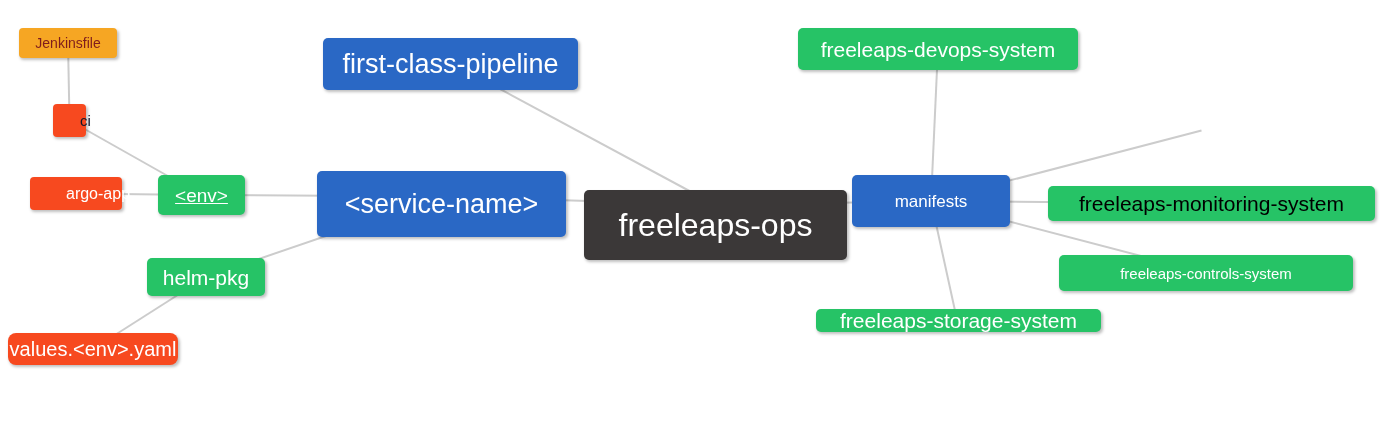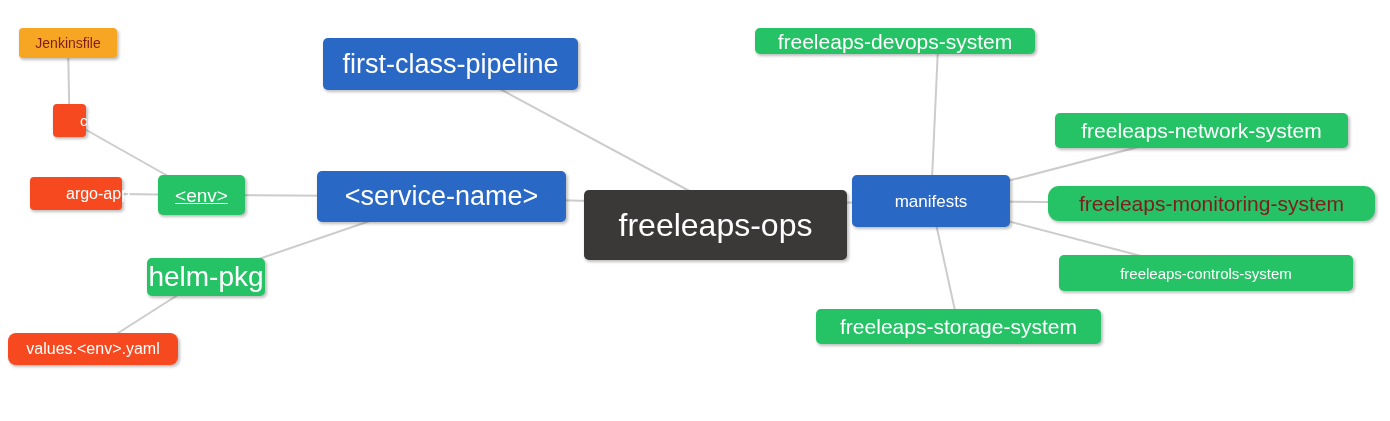--- a/index.html
+++ b/index.html
@@ -13,31 +13,31 @@
     position:absolute;z-index:2;display:flex;align-items:center;justify-content:center;
     color:#fff;border-radius:5px;box-shadow:1.5px 2px 3px rgba(0,0,0,0.25);
     white-space:nowrap;cursor:default;box-sizing:border-box;
   }
   .node span{display:block;line-height:1;}
   
   .n-jenkinsfile          {left:19px;  top:28px;  width:98px;  height:30px; font-size:14px; border-radius:4px;}
   .n-ci                   {left:53px;  top:104px; width:33px;  height:33px; font-size:15px; border-radius:4px;}
   .n-argo_app             {left:30px;  top:177px; width:92px;  height:33px; font-size:16px; border-radius:4px;}
   .n-env                  {left:158px; top:175px; width:87px;  height:40px; font-size:19px;}
-  .n-helm_pkg             {left:147px; top:258px; width:118px; height:38px; font-size:28px;}
-  .n-values_env_yaml      {left:8px;   top:333px; width:170px; height:32px; font-size:16px; border-radius:8px;}
+  .n-helm_pkg             {left:147px; top:258px; width:118px; height:38px; font-size:21px;}
+  .n-values_env_yaml      {left:8px;   top:333px; width:170px; height:32px; font-size:20px; border-radius:8px;}
   .n-first_class_pipeline {left:307px; top:38px;  width:255px; height:52px; font-size:27px;margin-left:16px;}
-  .n-service_name         {left:317px; top:171px; width:249px; height:51px; font-size:27px;}
+  .n-service_name         {left:317px; top:171px; width:249px; height:66px; font-size:27px;}
   .n-freeleaps_ops        {left:584px; top:170px; width:263px; height:70px; font-size:32px;margin-top:20px;}
   .n-manifests            {left:852px; top:175px; width:158px; height:52px; font-size:17px;}
-  .n-devops_system        {left:755px; top:28px;  width:280px; height:26px; font-size:21px;}
+  .n-devops_system        {left:798px; top:28px;  width:280px; height:42px; font-size:21px;}
   .n-network_system       {left:1055px;top:113px; width:293px; height:35px; font-size:21px;}
   .n-monitoring_system    {left:1048px;top:186px; width:327px; height:35px; font-size:21px;}
   .n-controls_system      {left:1059px;top:255px; width:294px; height:36px; font-size:15px;}
-  .n-storage_system       {left:816px; top:309px; width:285px; height:35px; font-size:21px;}
+  .n-storage_system       {left:816px; top:309px; width:285px; height:23px; font-size:21px;}
 </style>
 </head>
 <body>
 
 <div class="stage">
 
   <svg class="edge-layer">
       <line x1="68" y1="43" x2="69.5" y2="120.5" stroke="#cccccc"></line>
       <line x1="69.5" y1="120.5" x2="201.5" y2="195" stroke="#cccccc"></line>
       <line x1="76" y1="193.5" x2="201.5" y2="195" stroke="#cccccc"></line>
@@ -50,21 +50,21 @@
       <line x1="931" y1="201" x2="938" y2="47.5" stroke="#cccccc"></line>
       <line x1="931" y1="201" x2="1201.5" y2="130.5" stroke="#cccccc"></line>
       <line x1="931" y1="201" x2="1211.5" y2="203.5" stroke="#cccccc"></line>
       <line x1="931" y1="201" x2="1206" y2="273" stroke="#cccccc"></line>
       <line x1="931" y1="201" x2="958.5" y2="326.5" stroke="#cccccc"></line>
     </svg>
 
   <div class="node n-jenkinsfile" style="background: rgb(246, 166, 35); color: #7f1d1d; text-align: right;">
     <span>Jenkinsfile</span>
   </div>
-  <div class="node n-ci" style="background: rgb(247, 73, 31); color: #ffffff; padding-left: 32px;">
+  <div class="node n-ci" style="background: rgb(247, 73, 31); color: #0f172a; padding-left: 32px;">
     <span>ci</span>
   </div>
   <div class="node n-argo_app" style="background: rgb(247, 73, 31); color: rgb(255, 255, 255); padding-left: 44px;">
     <span>argo-app</span>
   </div>
   <div class="node n-env" style="background: rgb(38, 195, 102); color: rgb(255, 255, 255); text-decoration: underline;">
     <span>&lt;env&gt;</span>
   </div>
   <div class="node n-helm_pkg" style="background: rgb(38, 195, 102); color: rgb(255, 255, 255);">
     <span>helm-pkg</span>
@@ -80,24 +80,21 @@
   </div>
   <div class="node n-freeleaps_ops" style="background: rgb(59, 56, 56); color: rgb(255, 255, 255);">
     <span>freeleaps-ops</span>
   </div>
   <div class="node n-manifests" style="background: rgb(42, 104, 197); color: rgb(255, 255, 255);">
     <span>manifests</span>
   </div>
   <div class="node n-devops_system" style="background: rgb(38, 195, 102); color: rgb(255, 255, 255);">
     <span>freeleaps-devops-system</span>
   </div>
-  <div class="node n-network_system" style="background: rgb(38, 195, 102); color: rgb(255, 255, 255);">
-    <span>freeleaps-network-system</span>
-  </div>
-  <div class="node n-monitoring_system" style="background: rgb(38, 195, 102); color: #7f1d1d; border-radius: 11px;">
+  <div class="node n-monitoring_system" style="background: rgb(38, 195, 102); color: #000000;">
     <span>freeleaps-monitoring-system</span>
   </div>
   <div class="node n-controls_system" style="background: rgb(38, 195, 102); color: rgb(255, 255, 255);">
     <span>freeleaps-controls-system</span>
   </div>
   <div class="node n-storage_system" style="background: rgb(38, 195, 102); color: rgb(255, 255, 255);">
     <span>freeleaps-storage-system</span>
   </div>
 
 </div>

